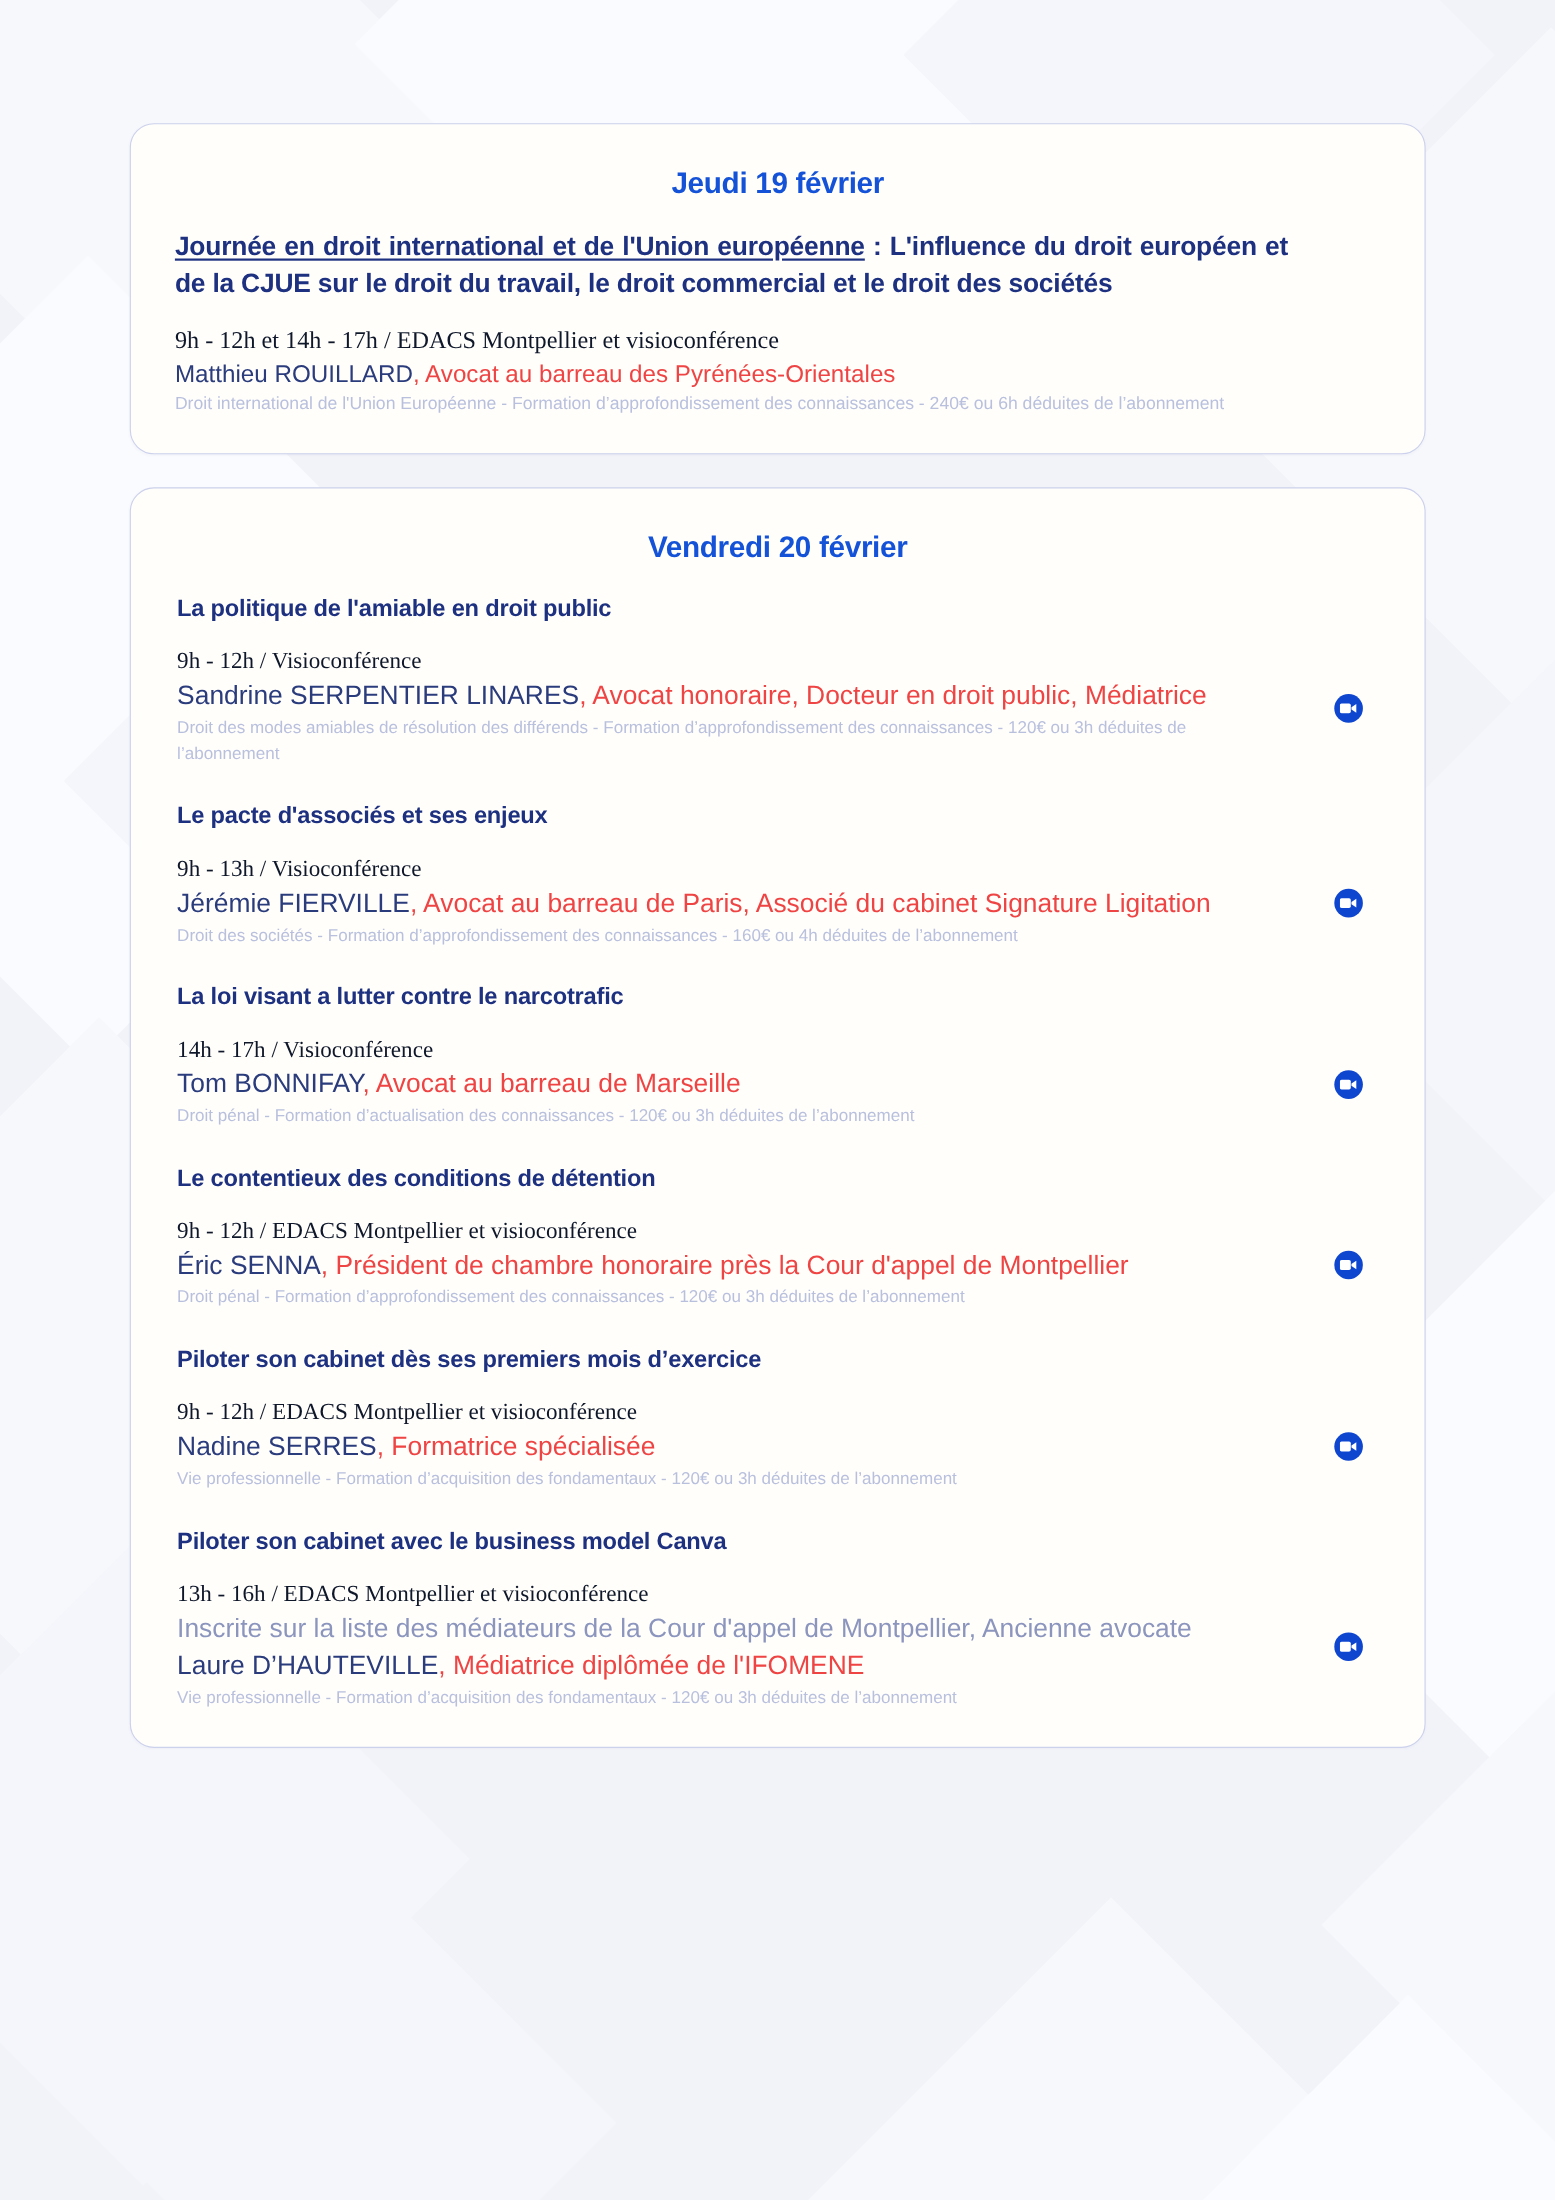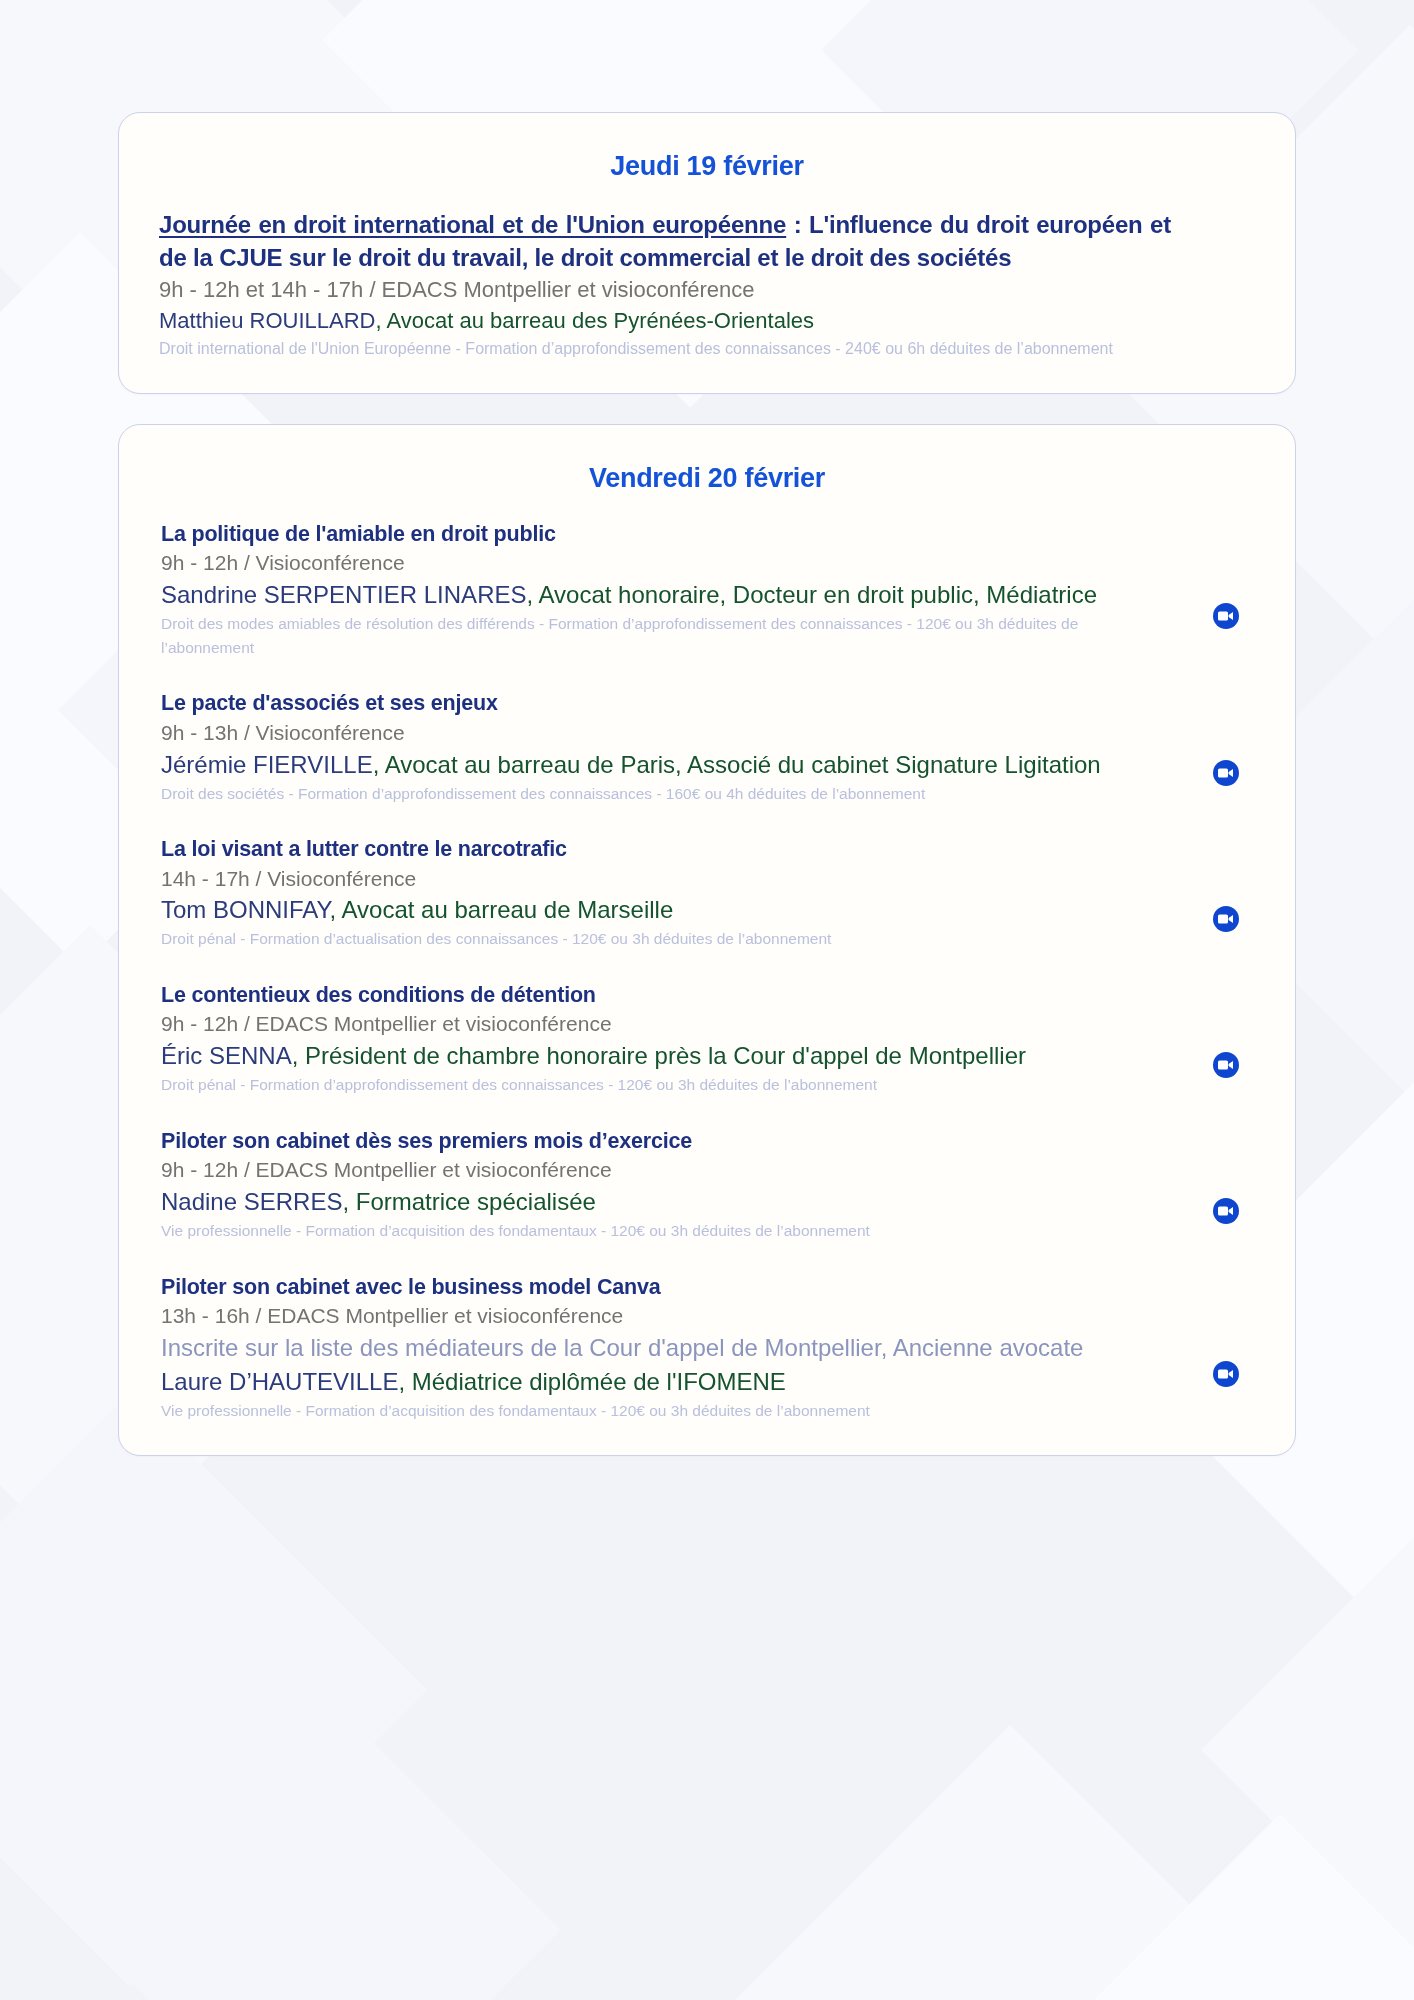--- a/index.html
+++ b/index.html
@@ -100,32 +100,33 @@
   .s-title {
     color: #1d3180;
     font-weight: bold;
     font-size: 21.5px;
     line-height: 1.32;
     letter-spacing: -0.2px;
   }
   .s-title .ul { text-decoration: underline; text-underline-offset: 3px; }
 
   .s-time {
-    color: #737373;
+    color: #0f172a;
     font-size: 21px;
     line-height: 1.42;
-    margin-top: 0;
+    margin-top: 19px;
+    font-family: Liberation Serif, serif;
   }
 
   .s-speaker {
     color: #2b3c7d;
     font-size: 24px;
     line-height: 1.42;
   }
-  .s-speaker .role { color: #14532d; }
+  .s-speaker .role { color: #ef4444; }
   .s-speaker .extra { color: #8b95bd; }
 
   .s-meta {
     color: #b9c0de;
     font-size: 15.5px;
     line-height: 1.52;
     max-width: 1000px;
   }
 
   

